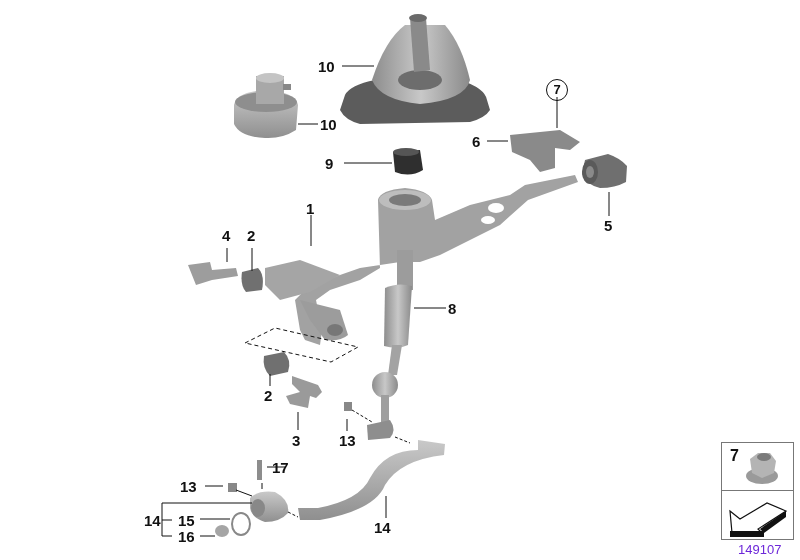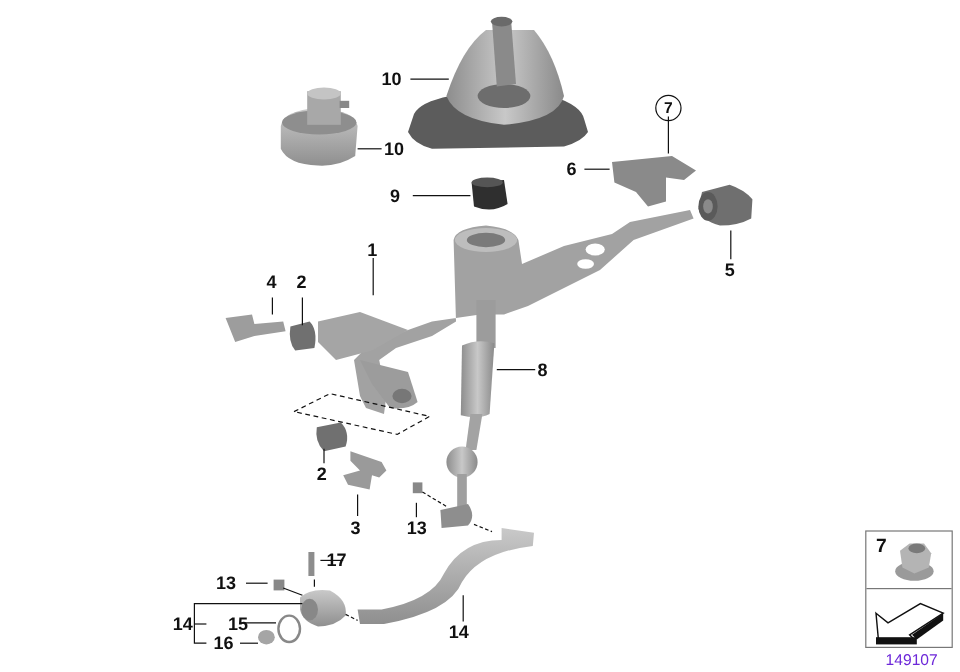--- a/index.html
+++ b/index.html
@@ -158,21 +158,21 @@
   <span class="callout" style="left:306px;top:201px;">1</span>
   <span class="callout" style="left:222px;top:228px;">4</span>
   <span class="callout" style="left:247px;top:228px;">2</span>
   <span class="callout" style="left:448px;top:301px;">8</span>
   <span class="callout" style="left:264px;top:388px;">2</span>
   <span class="callout" style="left:292px;top:433px;">3</span>
   <span class="callout" style="left:339px;top:433px;">13</span>
   <span class="callout" style="left:272px;top:460px;">17</span>
   <span class="callout" style="left:180px;top:479px;">13</span>
   <span class="callout" style="left:144px;top:513px;">14</span>
-  <span class="callout" style="left:190px;top:513px;text-align:right;">15</span>
+  <span class="callout" style="left:178px;top:513px;text-align:right;">15</span>
   <span class="callout" style="left:178px;top:529px;text-align:center;">16</span>
   <span class="callout" style="left:374px;top:520px;">14</span>
 
   
   <div class="legend-box">
     <div class="legend-top">
       <span class="legend-num">7</span>
       <svg width="71" height="47" style="position:absolute;left:0;top:0;">
         <ellipse cx="40" cy="33" rx="16" ry="8" fill="#9a9a9a"></ellipse>
         <polygon points="28,16 36,10 48,10 54,18 52,30 40,35 30,30" fill="#b4b4b4"></polygon>

